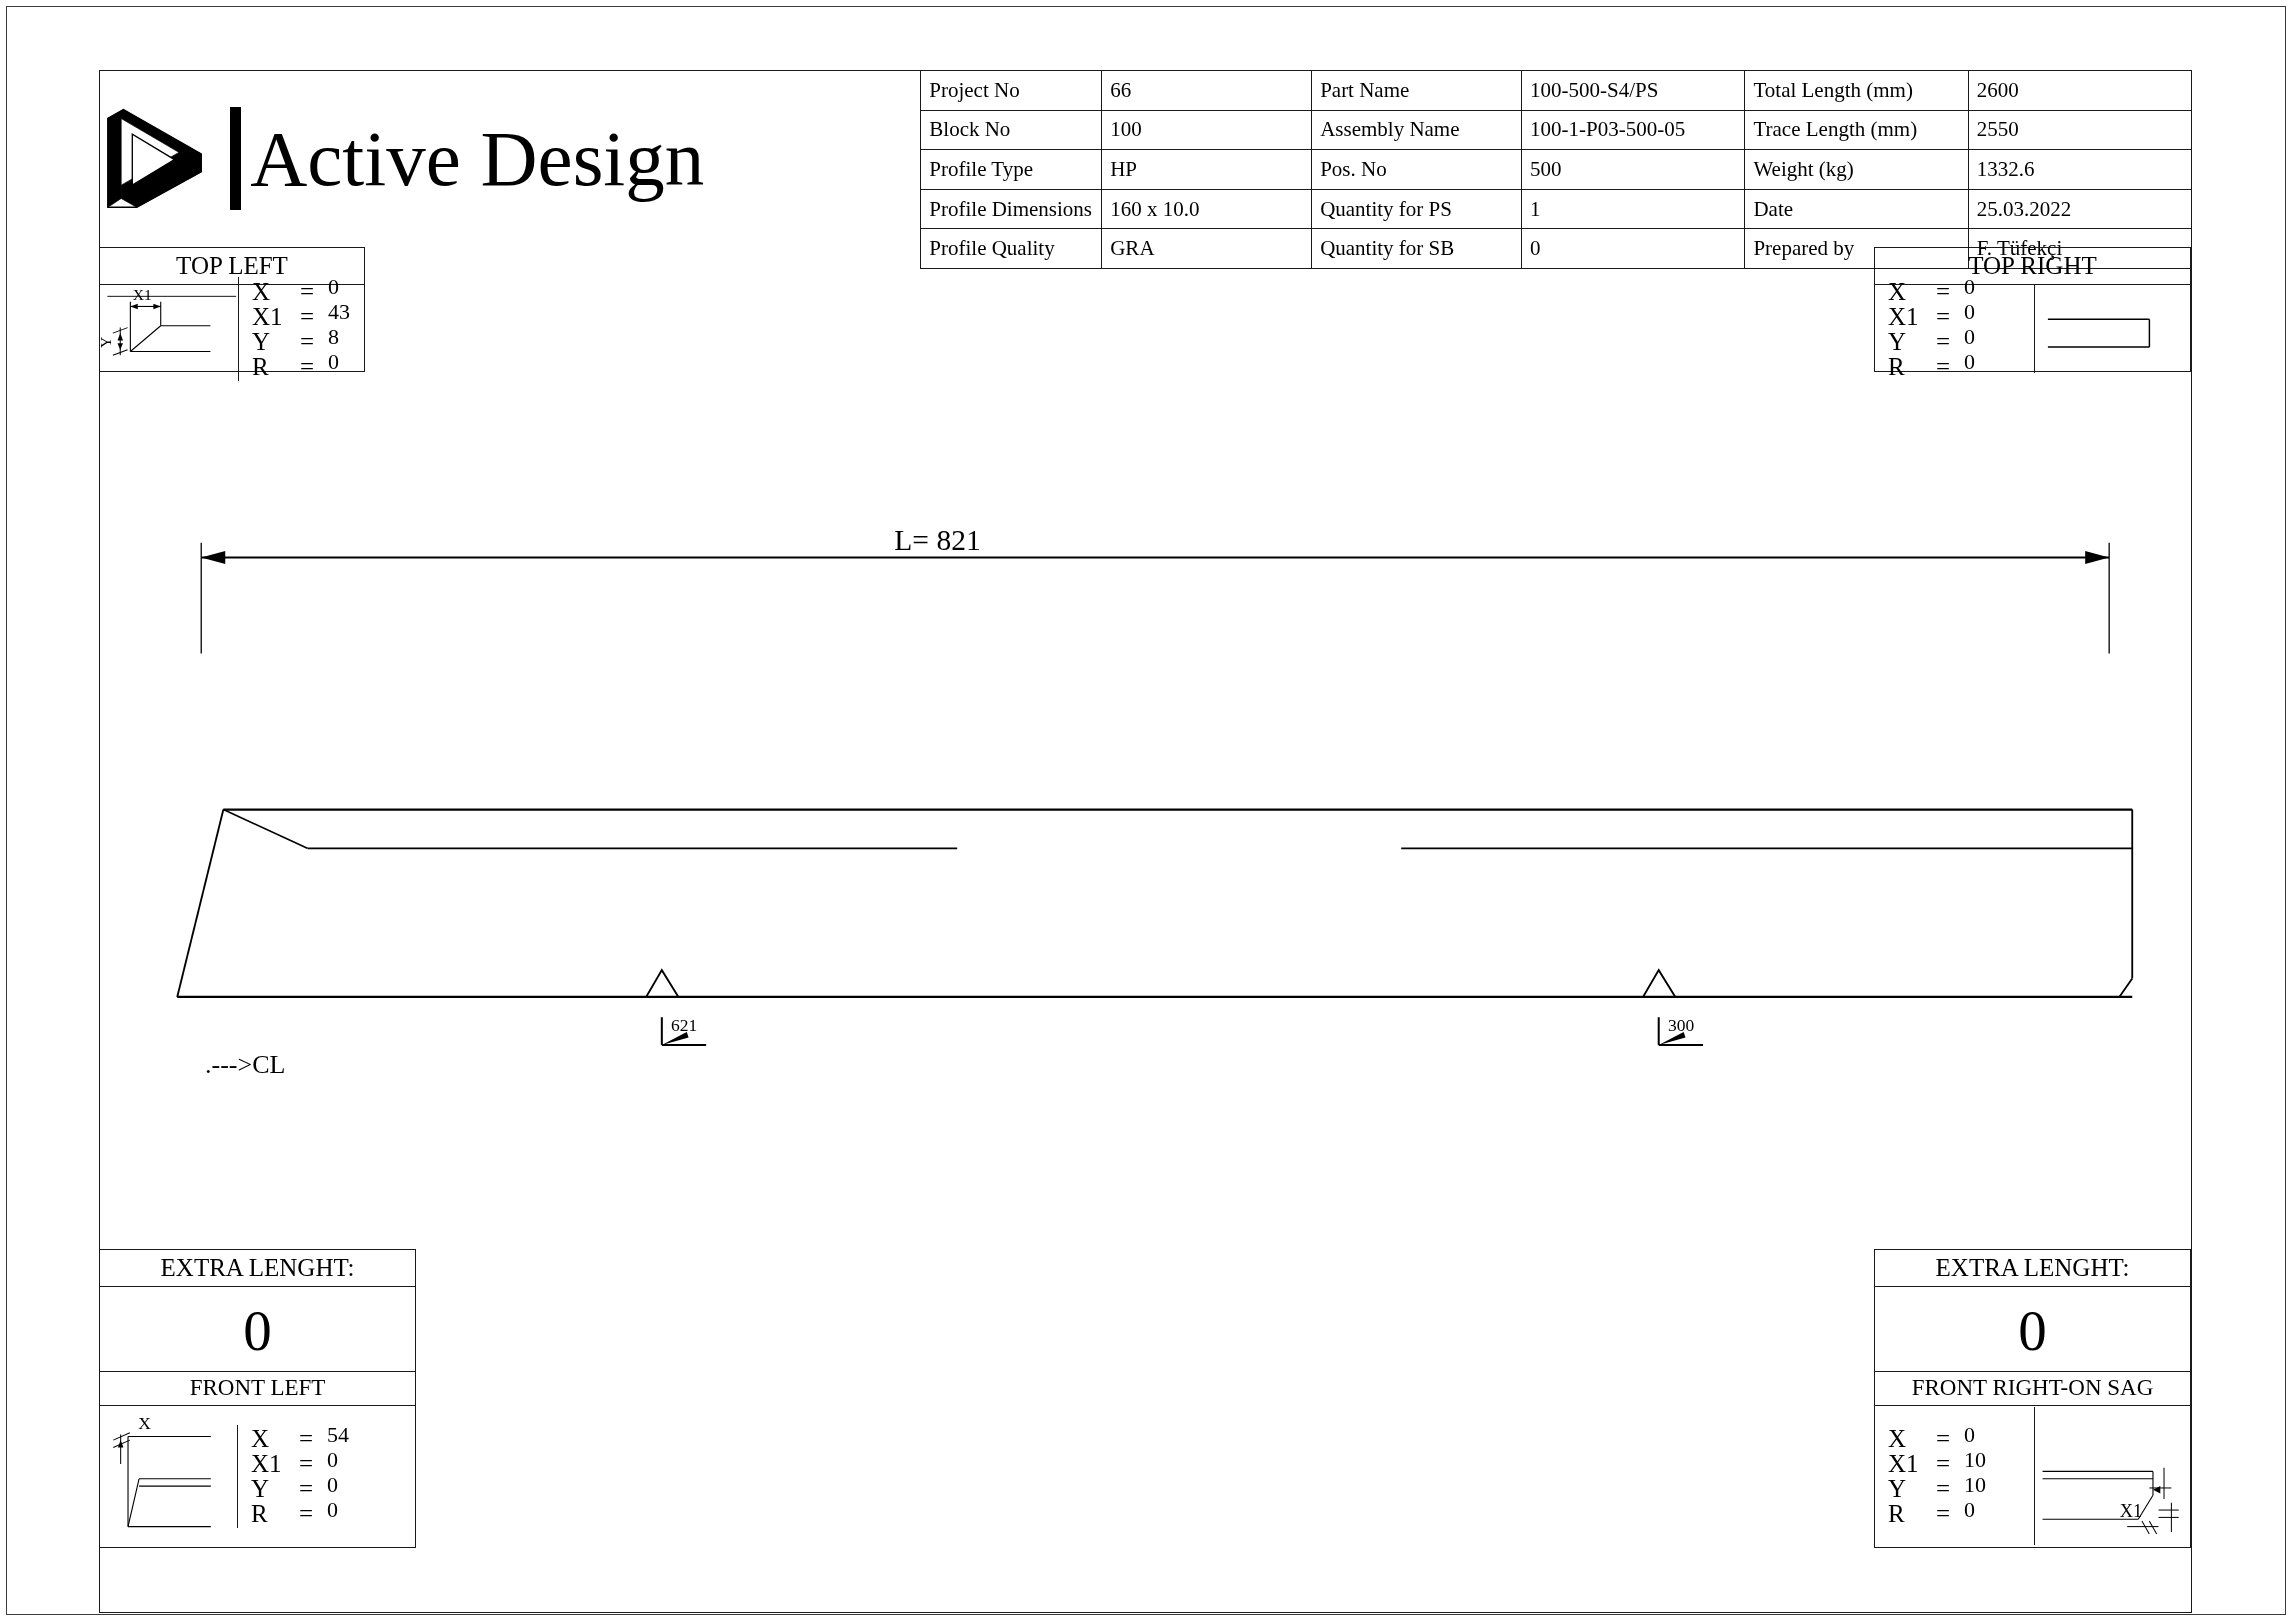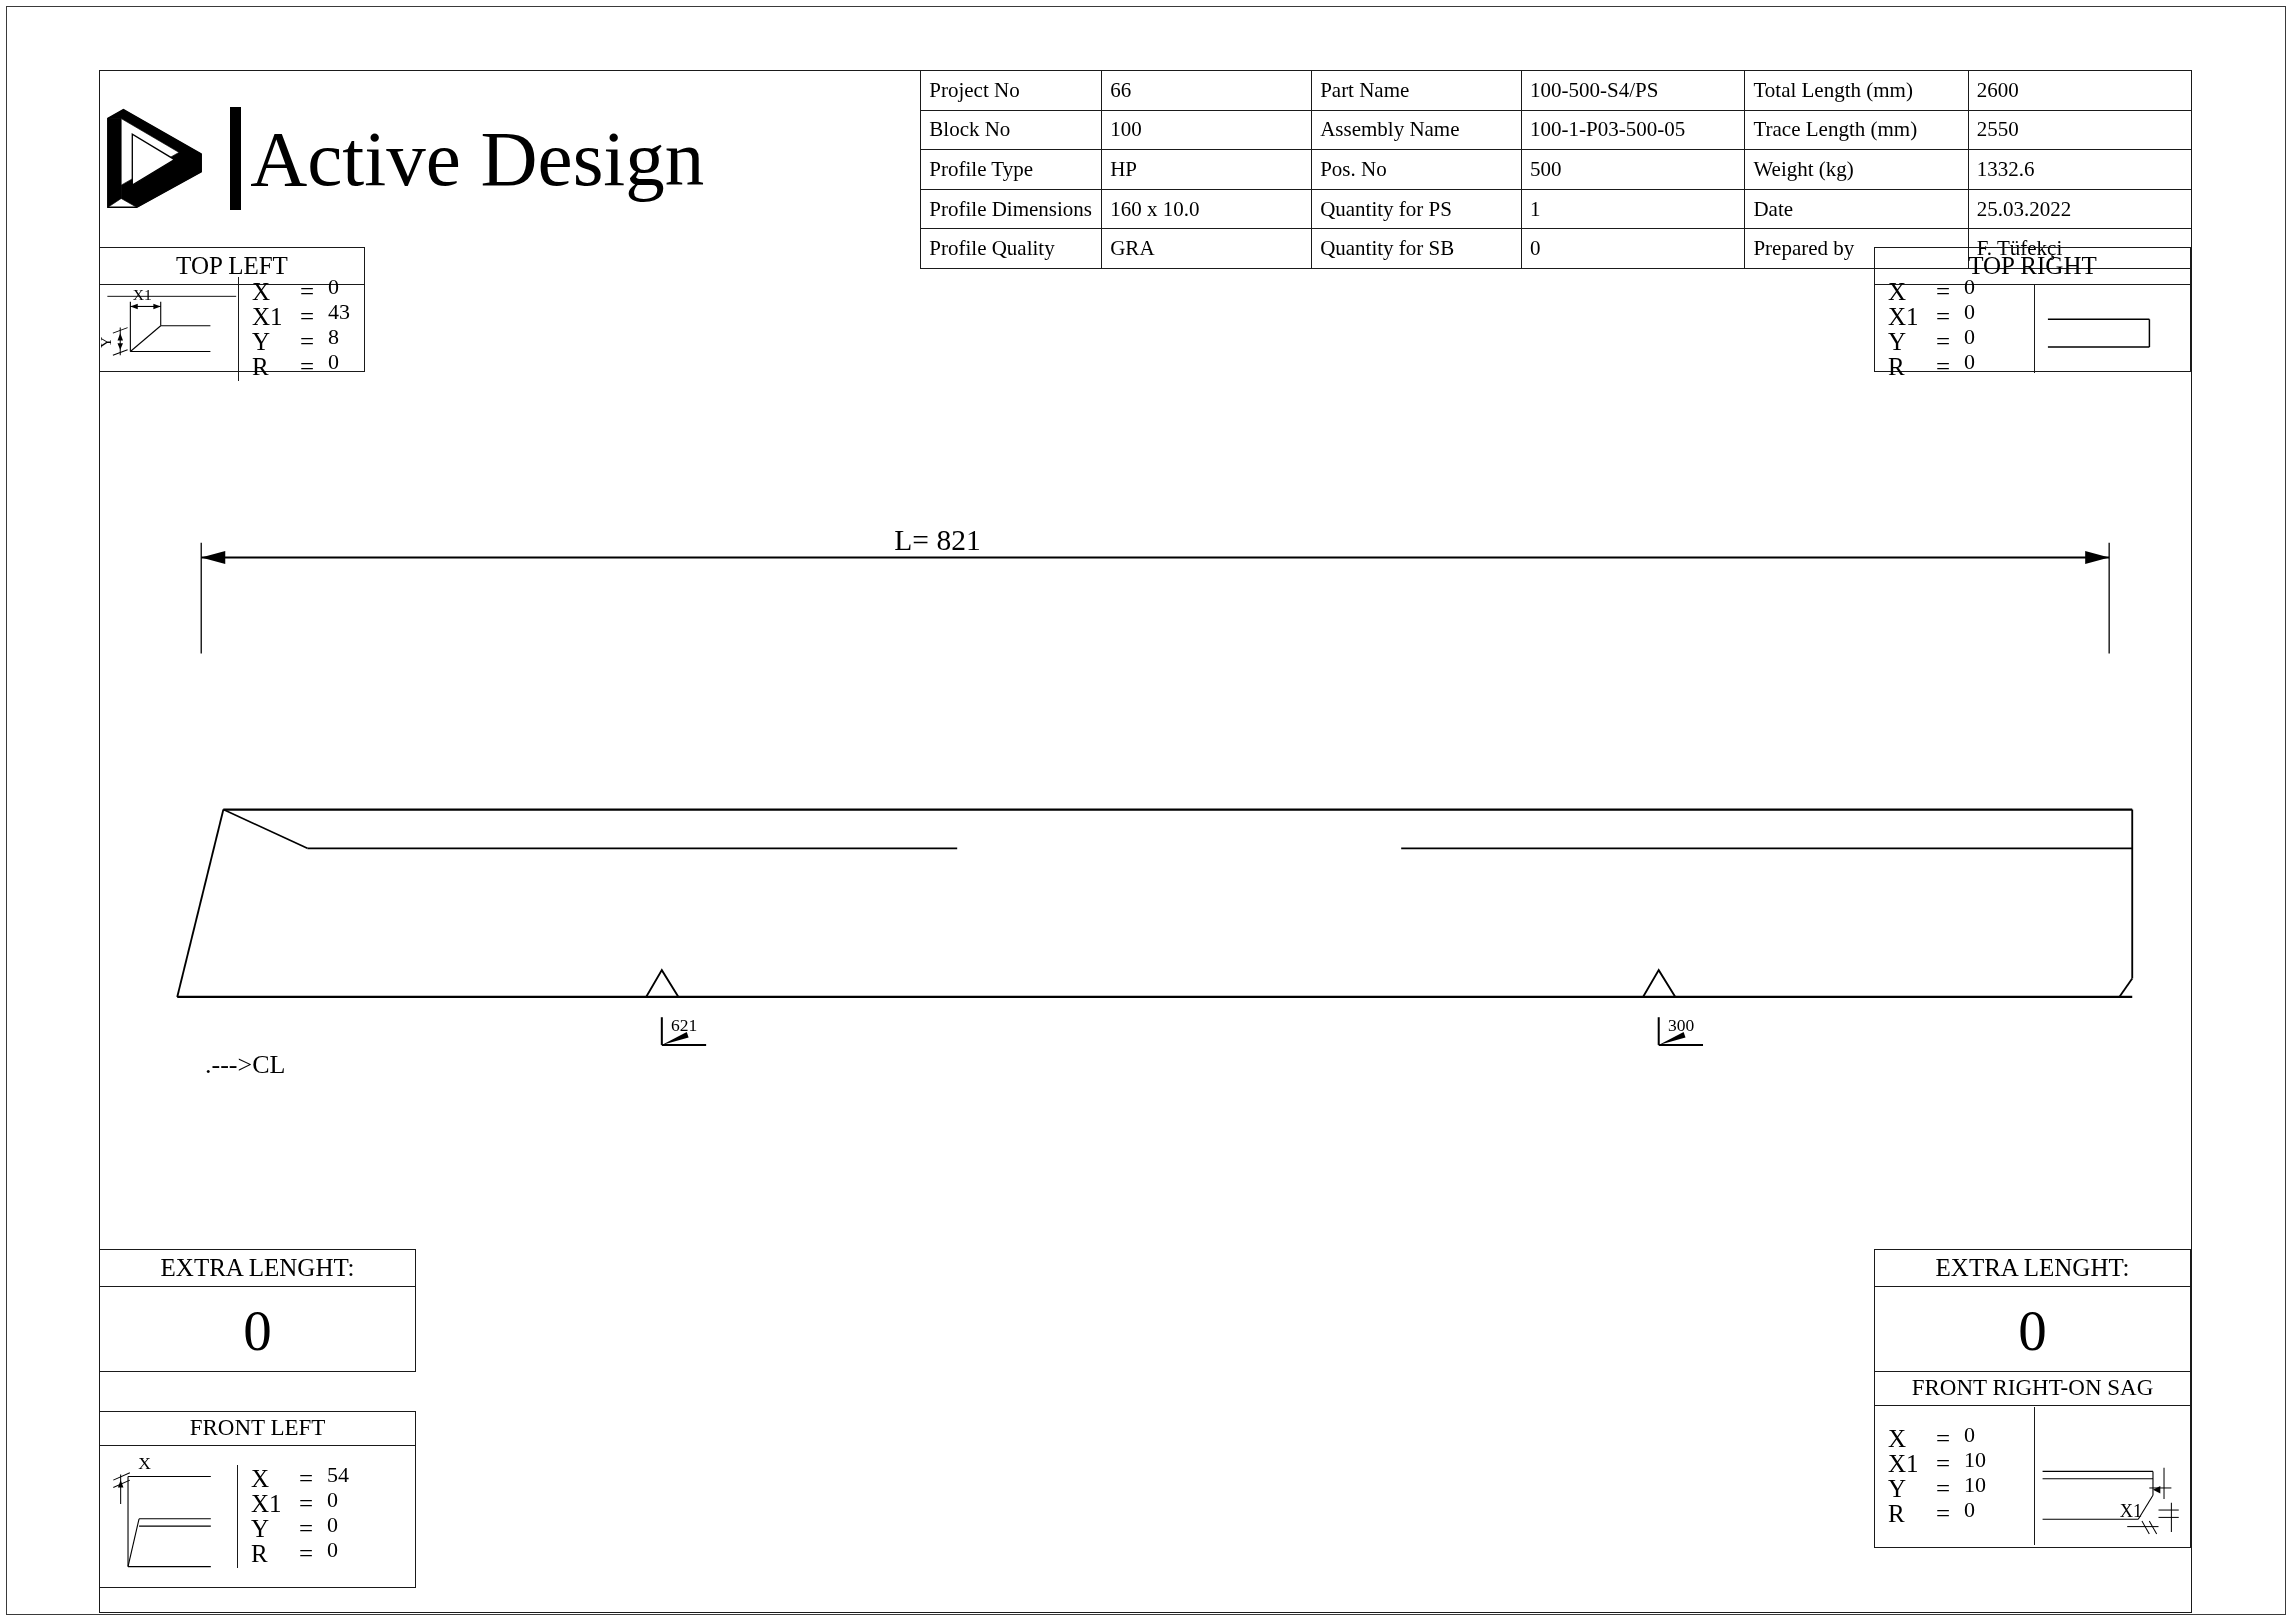--- a/index.html
+++ b/index.html
@@ -118,21 +118,21 @@
   
   #top-right-box { left: 1874px; top: 247px; width: 317px; height: 125px; }
   #top-right-box .cb-vals { width: 159px; }
   #top-right-box .cb-fig { width: 155px; border-left: 1.8px solid #1a1a1a; }
 
   
   #extra-left-box { left: 99px; top: 1249px; width: 317px; height: 123px; }
   #extra-left-box .big { text-align: center; font-size: 57px; line-height: 88px; }
 
   
-  #front-left-box { left: 99px; top: 1371px; width: 317px; height: 177px; margin-top: 40px; }
+  #front-left-box { left: 99px; top: 1371px; width: 317px; height: 177px; }
   #front-left-box .cb-fig { width: 137px; }
   #front-left-box .cb-vals { width: 177px; border-left: 1.8px solid #1a1a1a; }
 
   
   #extra-right-box { left: 1874px; top: 1249px; width: 317px; height: 123px; }
   #extra-right-box .big { text-align: center; font-size: 57px; line-height: 88px; }
 
   
   #front-right-box { left: 1874px; top: 1371px; width: 317px; height: 177px; }
   #front-right-box .cb-vals { width: 159px; }

